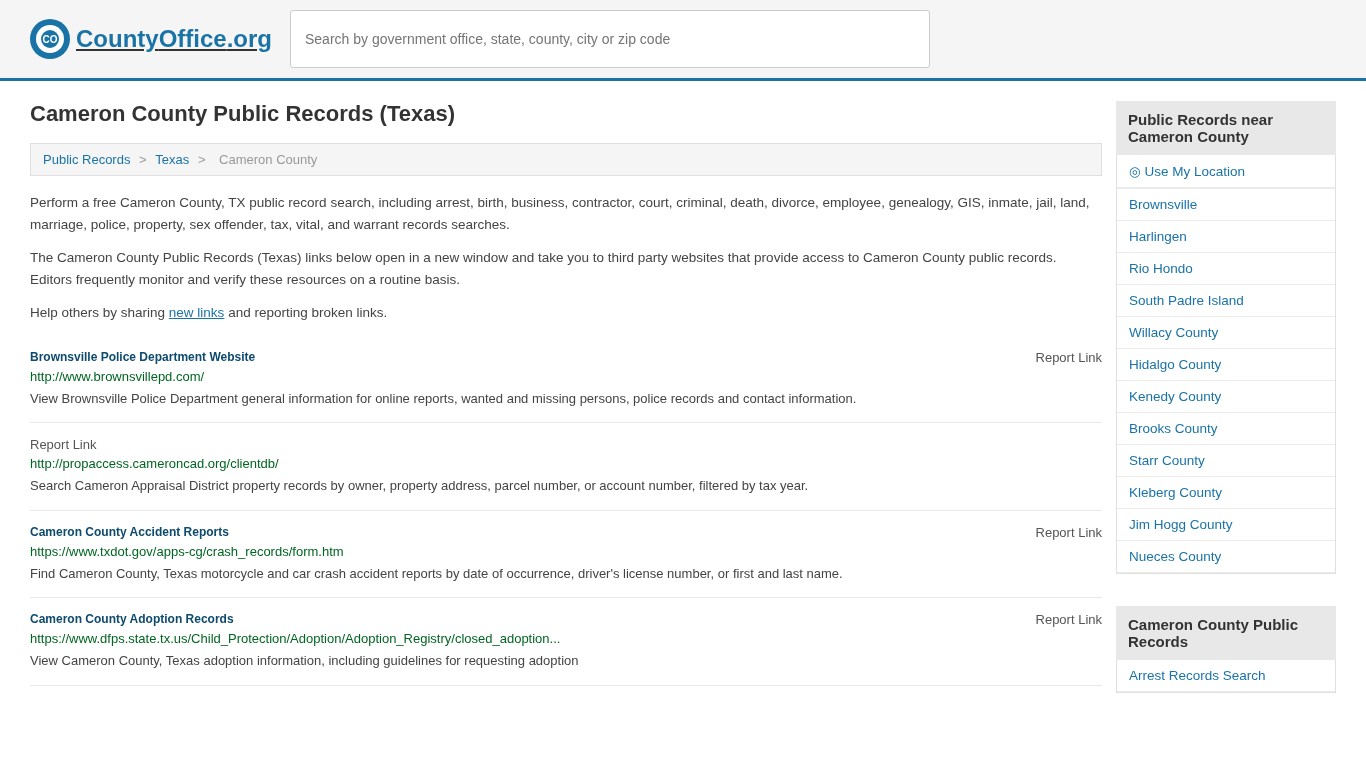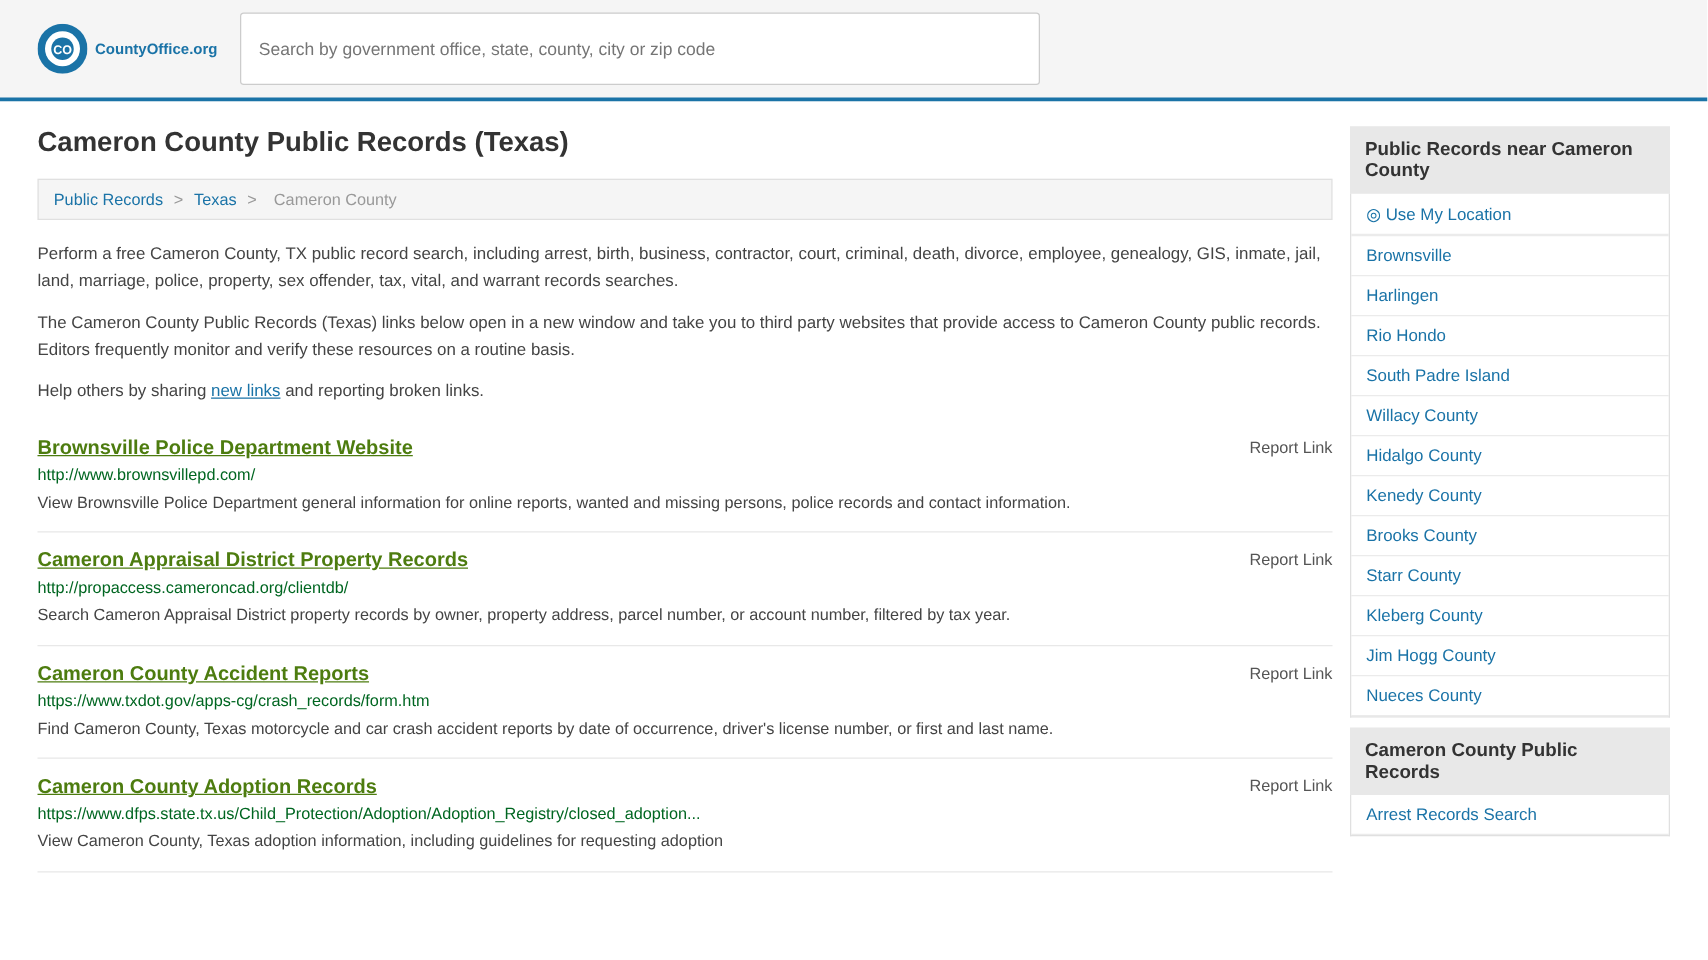--- a/index.html
+++ b/index.html
@@ -17,23 +17,24 @@
     .logo-area {
       display: flex;
       align-items: center;
       gap: 6px;
     }
     .logo-icon {
       width: 40px;
       height: 40px;
     }
     .logo-text {
-      font-size: 12px;
+      font-size: 24px;
       color: #333;
       font-weight: normal;
+      text-decoration: underline;
     }
     .logo-text span {
       color: #1a73a7;
       font-weight: bold;
     }
     .search-bar {
       flex: 1;
       max-width: 640px;
       padding: 20px 14px;
       border: 1px solid #ccc;
@@ -95,24 +96,23 @@
       padding: 14px 0;
       border-bottom: 1px solid #e8e8e8;
     }
     .record-header {
       display: flex;
       justify-content: space-between;
       align-items: flex-start;
       margin-bottom: 4px;
     }
     .record-title {
-      font-size: 16px;
+      font-size: 12px;
       font-weight: bold;
-      color: #4d7c0f;
-      text-decoration: underline;
+      color: #0c4a6e;
       cursor: pointer;
     }
     .record-link-action {
       font-size: 13px;
       color: #555;
       white-space: nowrap;
       cursor: pointer;
     }
     .record-url {
       font-size: 13px;
@@ -120,36 +120,36 @@
       margin-bottom: 5px;
     }
     .record-desc {
       font-size: 13px;
       color: #444;
       line-height: 1.5;
     }
 
     
     .sidebar {
-      width: 256px;
+      width: 220px;
       flex-shrink: 0;
     }
     .sidebar-section-title {
       background: #e8e8e8;
       font-weight: bold;
       font-size: 15px;
       color: #333;
       padding: 10px 12px;
       margin-bottom: 0;
     }
     .sidebar-list {
       list-style: none;
       border: 1px solid #e0e0e0;
       border-top: none;
-      margin-bottom: 8px;
+      margin-bottom: 32px;
     }
     .sidebar-list li {
       border-bottom: 1px solid #ebebeb;
     }
     .sidebar-list li a {
       display: block;
       padding: 8px 12px;
       font-size: 13.5px;
       color: #1a73a7;
       text-decoration: none;
@@ -211,21 +211,20 @@
       <div class="record-header">
         <span class="record-title">Brownsville Police Department Website</span>
         <span class="record-link-action">Report Link</span>
       </div>
       <div class="record-url">http://www.brownsvillepd.com/</div>
       <div class="record-desc">View Brownsville Police Department general information for online reports, wanted and missing persons, police records and contact information.</div>
     </div>
 
     <div class="record-entry">
       <div class="record-header">
-        <span class="record-title">Cameron Appraisal District Property Records</span>
         <span class="record-link-action">Report Link</span>
       </div>
       <div class="record-url">http://propaccess.cameroncad.org/clientdb/</div>
       <div class="record-desc">Search Cameron Appraisal District property records by owner, property address, parcel number, or account number, filtered by tax year.</div>
     </div>
 
     <div class="record-entry">
       <div class="record-header">
         <span class="record-title">Cameron County Accident Reports</span>
         <span class="record-link-action">Report Link</span>

